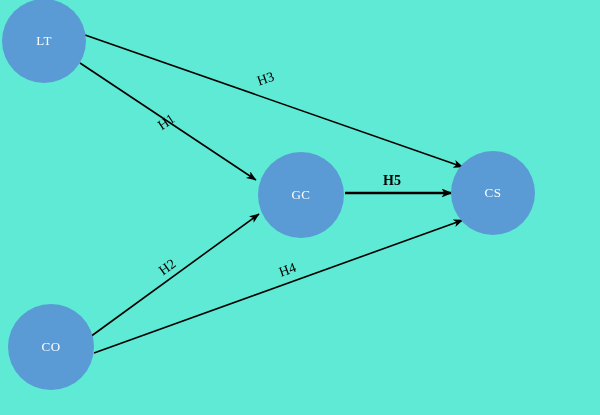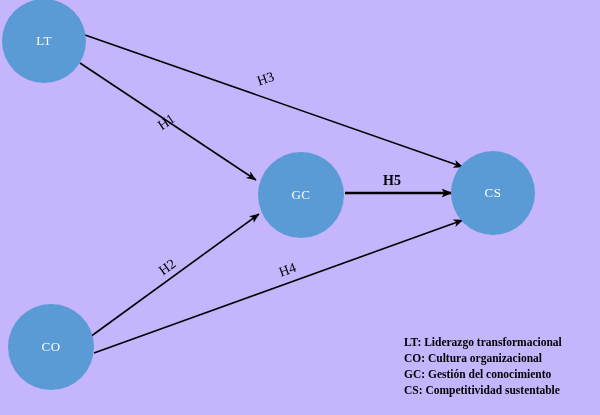--- a/index.html
+++ b/index.html
@@ -7,21 +7,21 @@
     padding: 0;
     background: #ffffff;
   }
   body {
     font-family: "Liberation Serif", serif;
   }
   #canvas {
     position: relative;
     width: 600px;
     height: 415px;
-    background: #c4b5fd;
+    background: #5eead4;
     overflow: hidden;
   }
   #diagram-svg {
     position: absolute;
     top: 0;
     left: 0;
     width: 600px;
     height: 415px;
   }
   .node-label {
@@ -103,20 +103,14 @@
       </g>
     <g id="edge-labels-group">
         <text x="167" y="123" class="hyp-label" fill="#000000" transform="rotate(-34 167 123)">H1</text>
         <text x="168" y="268" class="hyp-label" fill="#000000" transform="rotate(-36 168 268)">H2</text>
         <text x="266" y="80" class="hyp-label" fill="#000000" transform="rotate(-19 266 80)">H3</text>
         <text x="288" y="271" class="hyp-label" fill="#000000" transform="rotate(-20 288 271)">H4</text>
         <text x="392" y="182" class="hyp-label hyp-label-bold" fill="#000000" transform="rotate(0 392 182)">H5</text>
       </g>
   </svg>
 
-  <div class="legend-box" id="legend-box">
-      <div class="legend-line">LT: Liderazgo transformacional</div>
-      <div class="legend-line">CO: Cultura organizacional</div>
-      <div class="legend-line">GC: Gestión del conocimiento</div>
-      <div class="legend-line">CS: Competitividad sustentable</div>
-    </div>
 
 </div>
 
 </body></html>

